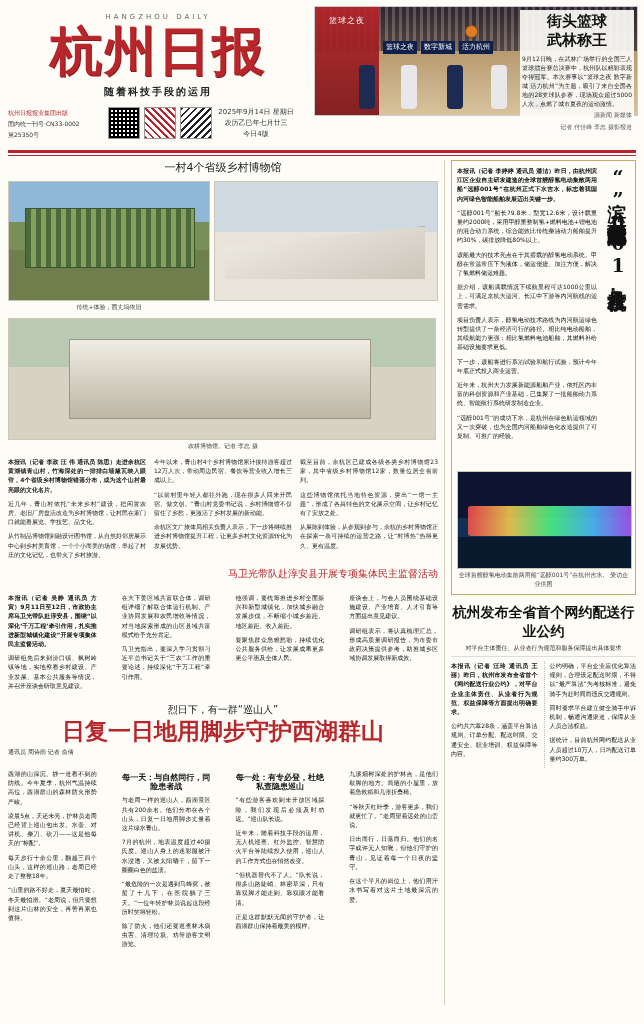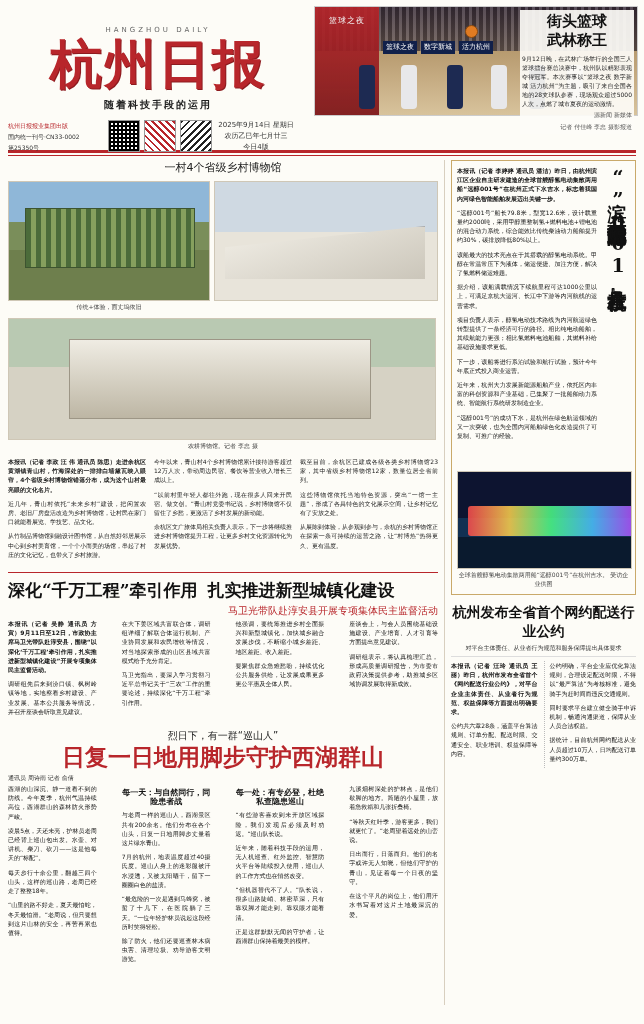--- a/index.html
+++ b/index.html
@@ -8,21 +8,21 @@
     background:#fdfcf7;
     font-family:"DejaVu Sans","Liberation Sans",sans-serif;
     color:#111;
     overflow:hidden;
   }
   .page{position:relative;width:644px;height:1024px;box-sizing:border-box;padding:6px 8px 0 8px;}
 
   
   .masthead{display:flex;height:140px;}
   .mh-left{width:300px;position:relative;}
-  .mh-pinyin{font-size:7px;letter-spacing:3px;color:#666;text-align:center;margin-top:20px;}
+  .mh-pinyin{font-size:7px;letter-spacing:3px;color:#666;text-align:center;margin-top:7px;}
   .mh-title{
     font-family:"DejaVu Serif","Liberation Serif",serif;
     font-weight:bold;color:#b8262b;font-size:52px;line-height:56px;
     text-align:center;letter-spacing:2px;margin-top:2px;
     text-shadow:1px 1px 0 #8d1b1f;
   }
   .mh-sub{text-align:center;font-size:10px;color:#222;margin-top:6px;letter-spacing:2px;font-weight:bold;}
   .mh-meta{display:flex;gap:4px;margin-top:8px;font-size:6px;color:#333;align-items:flex-start;}
   .mh-meta-col{width:96px;line-height:11px;}
   .mh-red{color:#b8262b;}
@@ -87,21 +87,21 @@
 
   .cols3{display:flex;gap:8px;margin-top:6px;}
   .tcol{flex:1;font-size:6px;line-height:9.2px;text-align:justify;color:#1a1a1a;}
   .tcol p{margin:0 0 5px 0;}
   .byline{font-weight:bold;}
 
   .sec-heads{display:flex;gap:10px;margin-top:8px;border-top:1px solid #b8262b;padding-top:6px;}
   .sec-h{font-family:"DejaVu Serif","Liberation Serif",serif;font-weight:bold;font-size:17px;line-height:22px;color:#111;}
   .sec-sub{text-align:right;font-size:10px;color:#b8262b;margin-top:3px;}
 
-  .cols4{display:flex;gap:25px;margin-top:1px;}
+  .cols4{display:flex;gap:25px;margin-top:12px;}
   .tcol4{flex:1;font-size:6px;line-height:9.2px;text-align:justify;}
   .tcol4 p{margin:0 0 5px 0;}
 
   .kicker2{text-align:center;font-size:10px;color:#222;margin-top:8px;}
   .lead-title2{font-family:"DejaVu Serif","Liberation Serif",serif;font-weight:bold;color:#b8262b;font-size:23px;line-height:28px;text-align:center;}
   .subline{font-size:6px;color:#333;margin-top:3px;}
   .mid-h{font-weight:bold;font-size:8px;text-align:center;margin:4px 0;}
 
   
   .side-box{border:1px solid #c9a96a;padding:5px;}
@@ -215,24 +215,20 @@
           <p>“以前村里年轻人都往外跑，现在很多人回来开民宿、做文创。”青山村党委书记说，乡村博物馆不仅留住了乡愁，更激活了乡村发展的新动能。</p>
           <p>余杭区文广旅体局相关负责人表示，下一步将继续推进乡村博物馆提升工程，让更多乡村文化资源转化为发展优势。</p>
         </div>
         <div class="tcol">
           <p>截至目前，余杭区已建成各级各类乡村博物馆23家，其中省级乡村博物馆12家，数量位居全省前列。</p>
           <p>这些博物馆依托当地特色资源，突出“一馆一主题”，形成了各具特色的文化展示空间，让乡村记忆有了安放之处。</p>
           <p>从展陈到体验，从参观到参与，余杭的乡村博物馆正在探索一条可持续的运营之路，让“村博热”热得更久、更有温度。</p>
         </div>
       </div>
 
-      <div class="sec-heads">
-        <div class="sec-h">深化“千万工程”牵引作用</div>
-        <div class="sec-h">扎实推进新型城镇化建设</div>
-      </div>
       <div class="sec-sub">马卫光带队赴淳安县开展专项集体民主监督活动</div>
 
       <div class="cols4">
         <div class="tcol4">
           <p class="byline">本报讯（记者 吴静 通讯员 方寅）9月11日至12日，市政协主席马卫光带队赴淳安县，围绕“以深化‘千万工程’牵引作用，扎实推进新型城镇化建设”开展专项集体民主监督活动。</p>
           <p>调研组先后来到汾口镇、枫树岭镇等地，实地察看乡村建设、产业发展、基本公共服务等情况，并召开座谈会听取意见建议。</p>
         </div>
         <div class="tcol4">
           <p>在大下姜区域共富联合体，调研组详细了解联合体运行机制、产业协同发展和农民增收等情况，对当地探索形成的山区县域共富模式给予充分肯定。</p>
           <p>马卫光指出，要深入学习贯彻习近平总书记关于“三农”工作的重要论述，持续深化“千万工程”牵引作用。</p>

